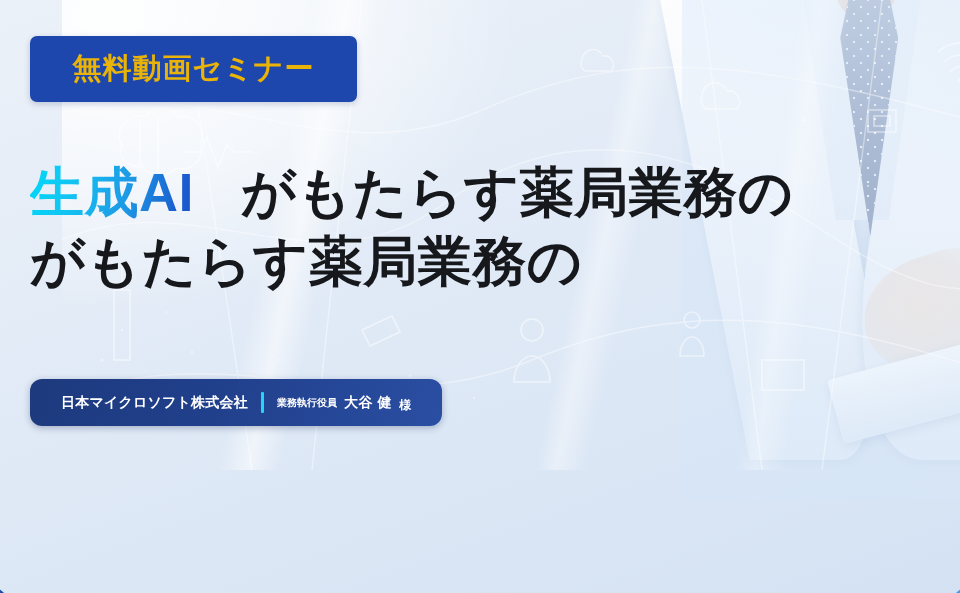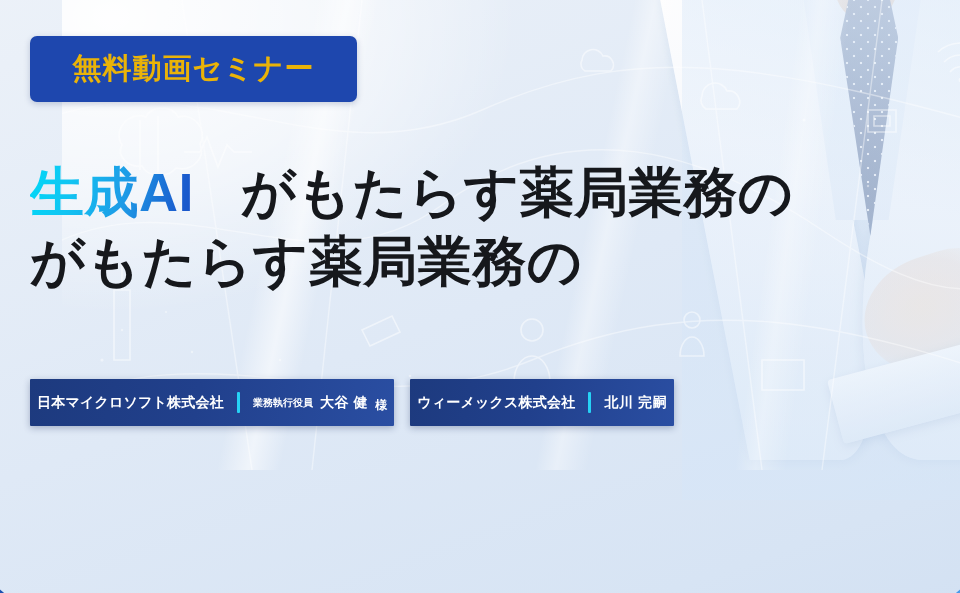--- a/index.html
+++ b/index.html
@@ -187,23 +187,23 @@
     -webkit-text-fill-color: transparent;
     font-weight: bold;
   }
   .hl-gap { display: inline-block; width: 16px; }
 
   
   .speakers { position: absolute; left: 30px; top: 379px; display: flex; gap: 16px; }
   .speaker-badge {
     height: 47px;
     background: linear-gradient(102deg, #1d3a7e 0%, #21408c 46%, #2a4ea2 100%);
-    border-radius: 1px;
+    border-radius: 12px;
     display: flex; align-items: center;
-    padding: 0 7px;
+    padding: 0 31px;
     box-shadow: 0 2px 7px rgba(16,35,85,0.30);
     white-space: nowrap;
     justify-content: flex-end;
   }
   .sp-org {
     color: #ffffff;
     font-size: 14px;
     font-weight: bold;
     letter-spacing: 0.2px;
   }
@@ -337,21 +337,16 @@
     <div class="speakers">
 
       <div class="speaker-badge">
         <span class="sp-org">日本マイクロソフト株式会社</span>
         <span class="sp-div"></span>
         <span class="sp-role">業務執行役員</span>
         <span class="sp-name">大谷 健</span>
         <span class="sp-hon">様</span>
       </div>
 
-      <div class="speaker-badge">
-        <span class="sp-org">ウィーメックス株式会社</span>
-        <span class="sp-div"></span>
-        <span class="sp-name">北川 完嗣</span>
-      </div>
 
     </div>
   </div>
 </div>
 
 </body></html>

